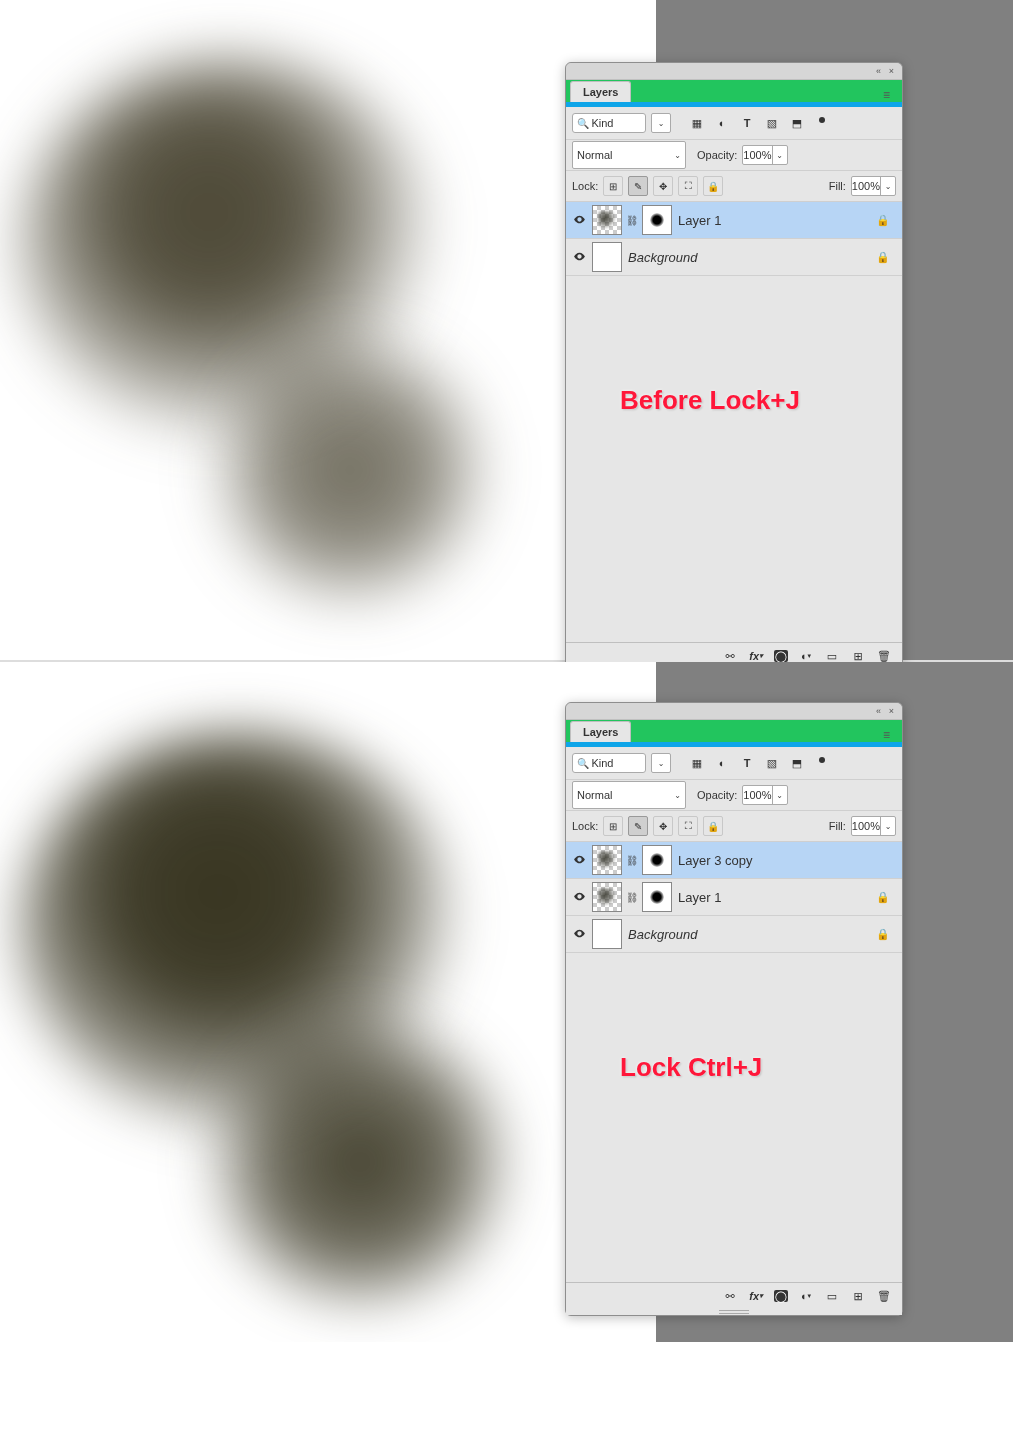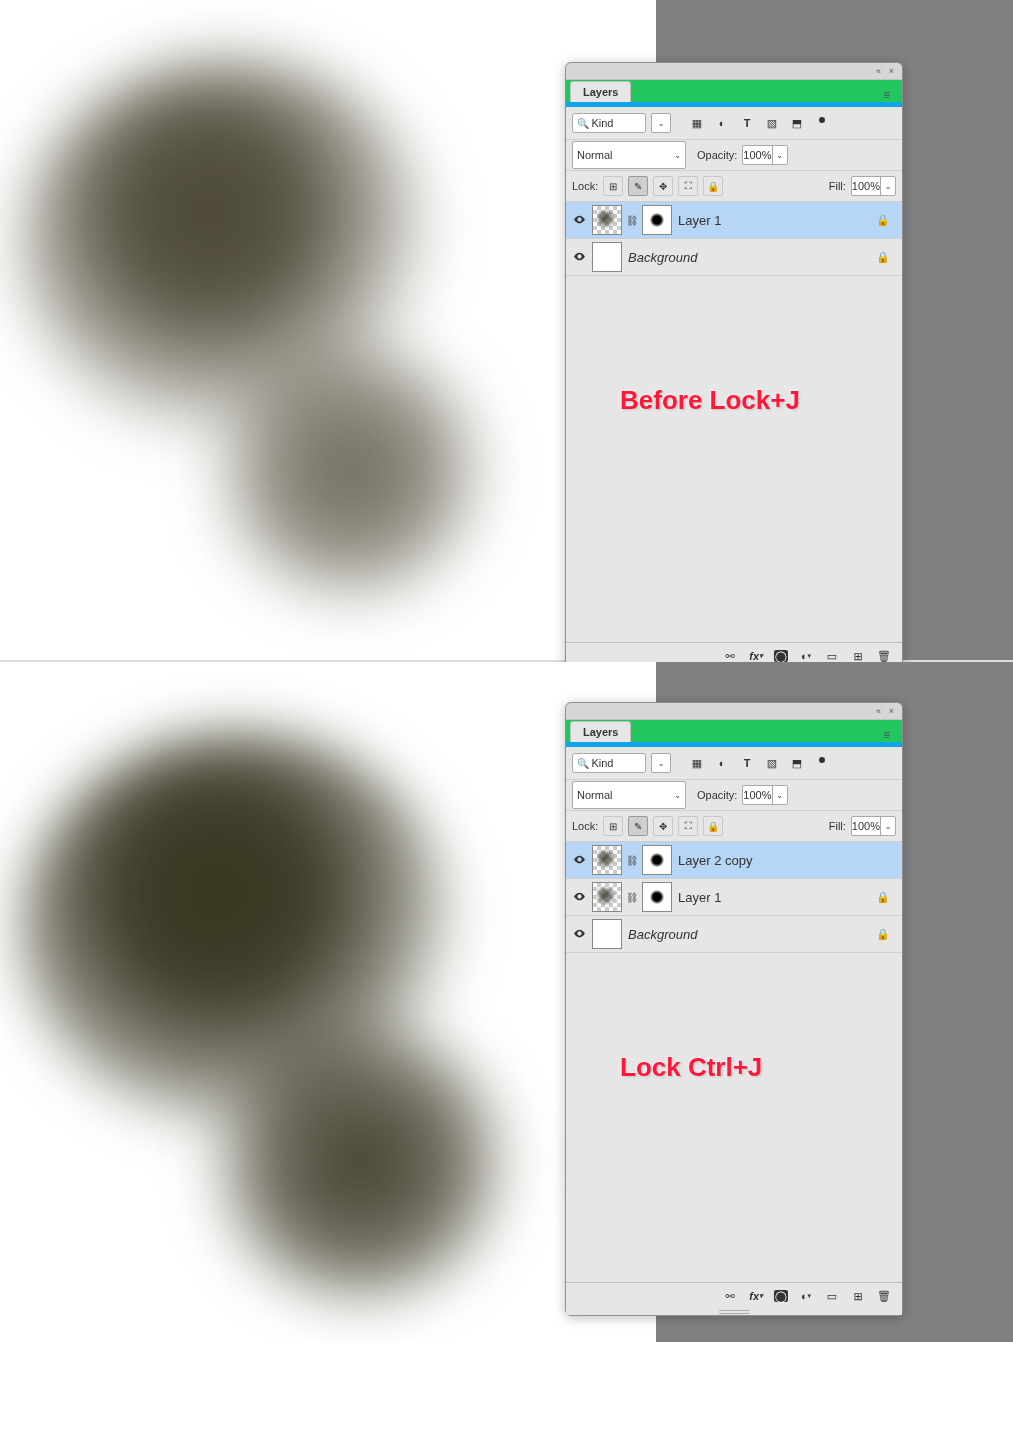--- a/index.html
+++ b/index.html
@@ -253,21 +253,21 @@
             <div class="eye"><svg viewBox="0 0 24 24">
                   <path fill="#333" d="M12 5C6 5 2 12 2 12s4 7 10 7 10-7 10-7S18 5 12 5zm0 11a4 4 0 110-8 4 4 0 010 8z"></path>
                 </svg></div>
             <div class="thumb checker">
                 <div class="smudge"></div>
               </div>
             <div class="link-ico">⛓</div>
             <div class="thumb mask">
                 <div class="mdot"></div>
               </div>
-            <span class="layer-name">Layer 2 copy</span>
+            <span class="layer-name">Layer 3 copy</span>
           </div>
 
           <div class="layer">
             <div class="eye"><svg viewBox="0 0 24 24">
                   <path fill="#333" d="M12 5C6 5 2 12 2 12s4 7 10 7 10-7 10-7S18 5 12 5zm0 11a4 4 0 110-8 4 4 0 010 8z"></path>
                 </svg></div>
             <div class="thumb checker">
                 <div class="smudge"></div>
               </div>
             <div class="link-ico">⛓</div>

